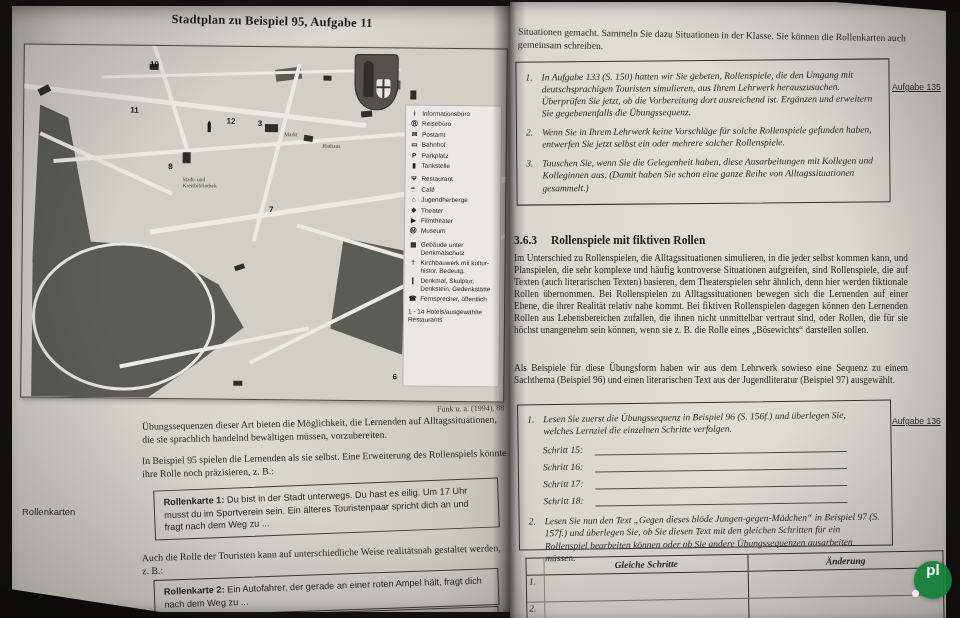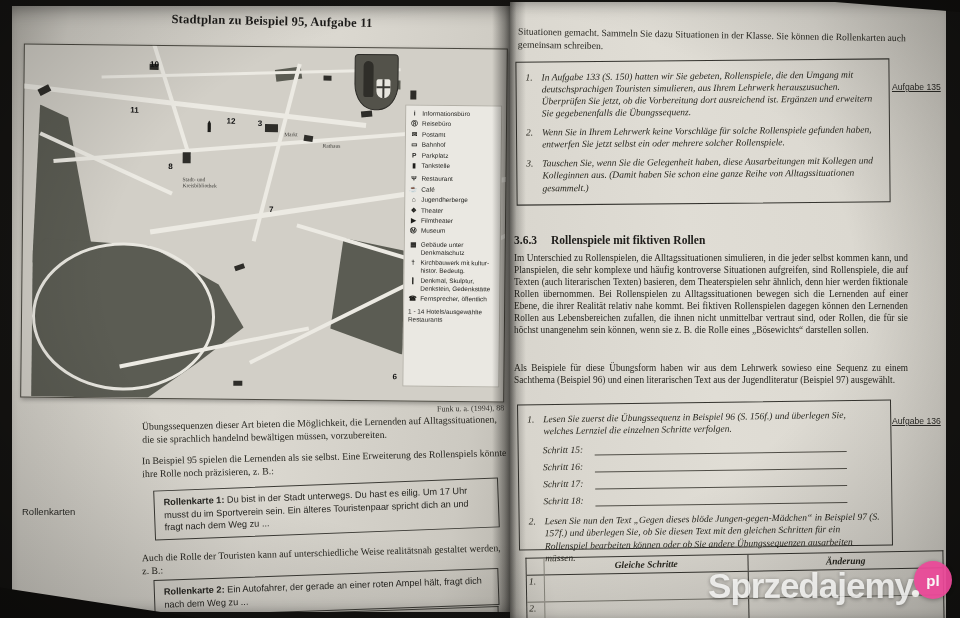--- a/index.html
+++ b/index.html
@@ -144,22 +144,22 @@
   .tr1{height:27px;border-bottom:1px solid #76746b;}
   .tr2{height:24px;}
   .tc-n{flex:0 0 18px;border-right:1px solid #8a887f;font-style:italic;padding:1px 2px;}
   .tc-a{flex:1.05;border-right:1px solid #35342f;display:flex;align-items:center;justify-content:center;}
   .tc-b{flex:1;display:flex;align-items:center;justify-content:center;}
 
   
   .watermark{position:absolute;right:8px;bottom:12px;z-index:10;display:flex;align-items:flex-start;opacity:.93;}
   .wm-text{font-family:"Liberation Sans",sans-serif;font-weight:bold;font-size:35px;letter-spacing:-1px;
     color:rgba(253,253,251,.85);text-shadow:0 1px 4px rgba(0,0,0,.4);line-height:1;}
-  .wm-badge{position:relative;width:38px;height:38px;border-radius:50%;background:#ec4899;margin-left:1px;
-    transform:translateY(-7px);display:flex;align-items:center;justify-content:center;
+  .wm-badge{position:relative;width:38px;height:38px;border-radius:50%;background:#15803d;margin-left:1px;
+    transform:translateY(-7px);display:flex;justify-content:center;
     font-family:"Liberation Sans",sans-serif;font-weight:bold;font-size:15px;color:#fff;
     box-shadow:0 1px 4px rgba(0,0,0,.35);}
   .wm-dot{position:absolute;left:-2px;bottom:2px;width:7px;height:7px;border-radius:50%;background:rgba(253,253,251,.9);}
 </style>
 </head>
 <body>
 
 <div class="stage">
 
   <div class="page page-left">
@@ -381,21 +381,20 @@
         <span class="tc-b"></span>
       </div>
     </div>
   </div>
 
   <div class="gutter"></div>
   <div class="corner-bl"></div>
   <div class="corner-tr"></div>
 
   <div class="watermark">
-    <span class="wm-text">Sprzedajemy</span>
     <span class="wm-badge">
       <i class="wm-dot"></i>
       <span>pl</span>
     </span>
   </div>
 
   <div class="vignette"></div>
 </div>
 
 </body></html>

